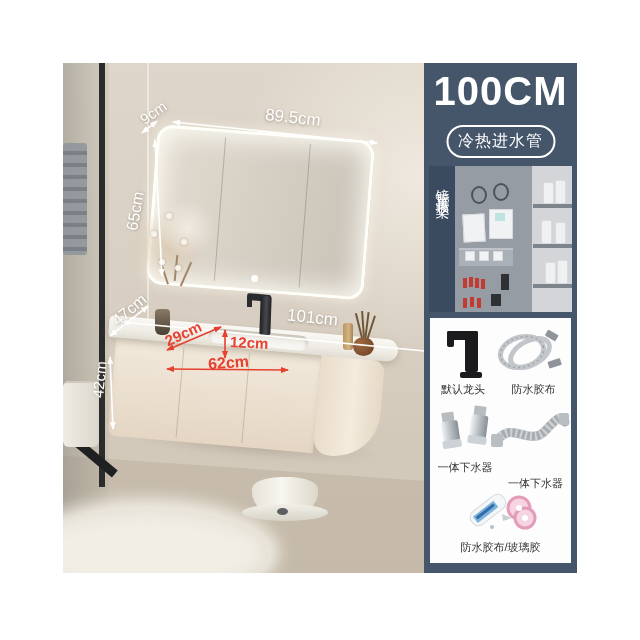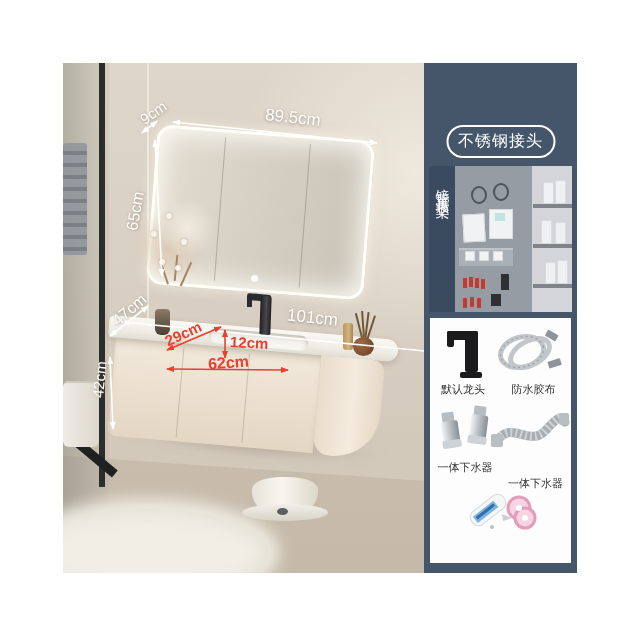--- a/index.html
+++ b/index.html
@@ -195,21 +195,22 @@
     <div class="dim" style="left:53px;top:139px;transform:rotate(-80deg)">65cm</div>
     <div class="dim" style="left:47px;top:238px;transform:rotate(-40deg)">47cm</div>
     <div class="dim big" style="left:224px;top:245px;transform:rotate(6deg)">101cm</div>
     <div class="dim r" style="left:101px;top:262px;transform:rotate(-25deg)">29cm</div>
     <div class="dim r" style="left:167px;top:271px;transform:rotate(3deg)">12cm</div>
     <div class="dim r" style="left:145px;top:291px;transform:rotate(-4deg);font-size:16px">62cm</div>
     <div class="dim sm" style="left:18px;top:308px;transform:rotate(-84deg)">42cm</div>
   </div>
 
   <div class="sidebar">
-    <div class="badge">不锈钢接头</div>
+    <div class="size">100CM</div>
+    <div class="badge">冷热进水管</div>
 
     <div class="mback">
       <div class="mback-label">镜背美妆架</div>
       <div class="hook" style="left:42px;top:20px"></div>
       <div class="hook" style="left:64px;top:17px"></div>
       <div class="card" style="left:34px;top:48px;width:20px;height:26px;transform:rotate(-3deg)"></div>
       <div class="card" style="left:60px;top:43px;width:22px;height:28px"></div>
       <div class="chip" style="left:66px;top:47px;width:10px;height:8px"></div>
       <div class="pocket" style="left:30px;top:82px;width:54px;height:16px"></div>
       <div class="card" style="left:36px;top:85px;width:8px;height:8px"></div>
@@ -295,15 +296,16 @@
           <rect x="10" y="26" width="26" height="8" fill="#7db3dc"></rect>
           <rect x="12" y="28" width="22" height="3" fill="#2f6ea8"></rect>
         </g>
         <path d="M40 34 l10 4 l-9 3 z" fill="#c9ced2"></path>
         <circle cx="57" cy="28" r="11" fill="#f6d4e2" stroke="#e39cb9" stroke-width="3"></circle>
         <circle cx="63" cy="38" r="10" fill="#f6d4e2" stroke="#e39cb9" stroke-width="3"></circle>
         <circle cx="57" cy="28" r="3" fill="#fff"></circle>
         <circle cx="63" cy="38" r="3" fill="#fff"></circle>
         <circle cx="30" cy="47" r="2" fill="#b9bec3"></circle>
       </svg>
+      <div class="acclabel" style="left:0;top:222px;width:141px">防水胶布/玻璃胶</div>
     </div>
   </div>
 </div>
 
 </body></html>

